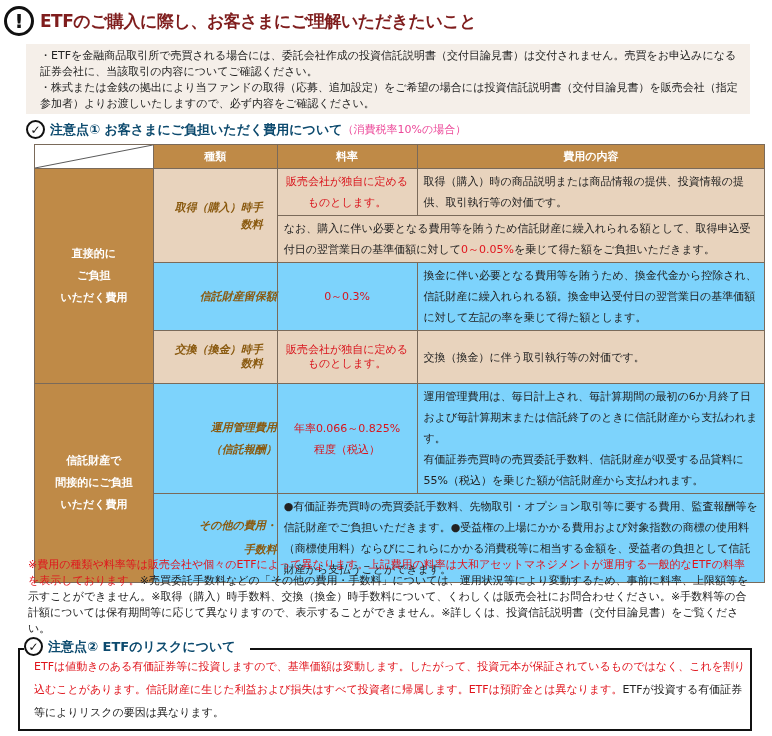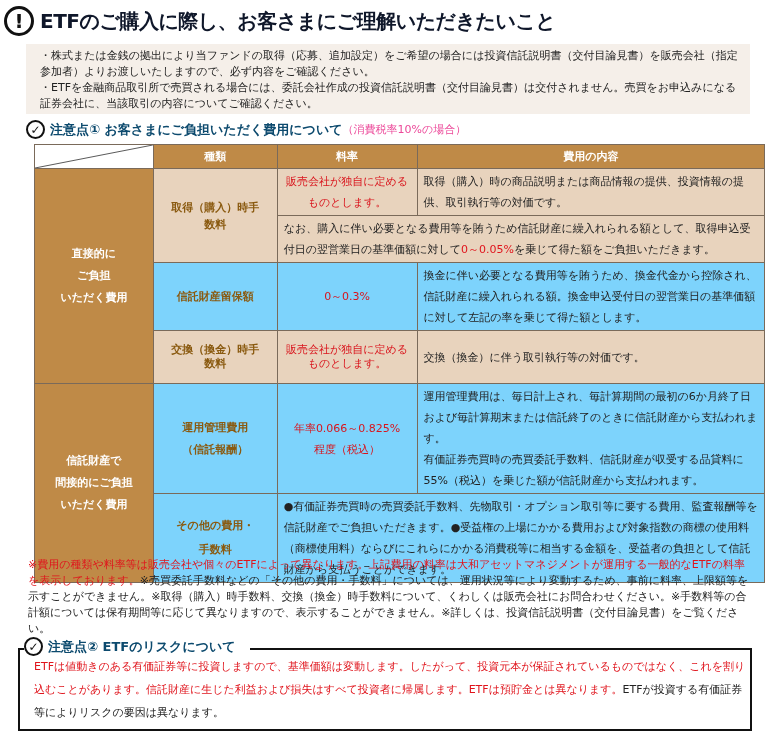--- a/index.html
+++ b/index.html
@@ -1,33 +1,33 @@
 <!DOCTYPE html>
 <html><head>
 <meta charset="utf-8">
 <style>
   * { box-sizing: border-box; margin: 0; padding: 0; }
   body { width: 772px; height: 736px; background: #ffffff; font-family: "DejaVu Sans", "Liberation Sans", sans-serif; color: #222; overflow: hidden; position: relative; }
   .title-row { position: absolute; left: 4px; top: 4px; height: 34px; display: flex; align-items: center; }
   .excl-icon { width: 30px; height: 30px; border: 3px solid #111; border-radius: 50%; display: flex; align-items: center; justify-content: center; font-weight: bold; font-size: 20px; color: #111; margin-right: 6px; line-height: 1; }
-  .main-title { font-size: 20px; font-weight: bold; color: #0f172a; letter-spacing: -0.5px; }
+  .main-title { font-size: 17px; font-weight: bold; color: #7f1d1d; letter-spacing: -0.5px; }
   .intro-box { position: absolute; left: 26px; top: 44px; width: 724px; height: 70px; background: #f5efe9; padding: 4px 8px 4px 14px; font-size: 11px; line-height: 16px; color: #222; }
   .intro-box p { margin: 0; }
   .sec-head { position: absolute; display: flex; align-items: center; }
   .check-icon { width: 19px; height: 19px; border: 2px solid #111; border-radius: 50%; display: flex; align-items: center; justify-content: center; font-size: 12px; font-weight: bold; color: #111; margin-right: 5px; line-height: 1; }
   .sec1 { left: 26px; top: 120px; }
   .sec-title { font-size: 13px; font-weight: bold; color: #0c4a6e; }
   .sec-sub { font-size: 11px; font-weight: normal; color: #ec4899; }
   table.fees { position: absolute; left: 22px; top: 144px; width: 731px; border-collapse: collapse; font-size: 11px; margin-left: 12px; }
   table.fees td, table.fees th { border: 1px solid #7a6a5a; }
   th.hd { background: #bf8a47; color: #fff; font-weight: bold; height: 24px; font-size: 11px; text-align: center; }
   th.corner { background: #fff; position: relative; }
   th.corner svg { position: absolute; left: 0; top: 0; width: 100%; height: 100%; }
   td.group { background: #bf8a47; color: #fff; font-weight: bold; text-align: center; line-height: 22px; font-size: 11px; }
-  td.kind { color: #8a5a10; font-weight: bold; text-align: center; line-height: 17px; }
+  td.kind { color: #8a5a10; font-weight: bold; text-align: right; line-height: 17px; font-style: italic; }
   td.rate { color: #d9141c; text-align: center; line-height: 21px; }
   td.desc { color: #222; line-height: 21px; padding: 2px 6px; }
   .tan { background: #e8d3bd; }
   .white { background: #7dd3fc; }
   .red { color: #e0141c; }
   .note { position: absolute; left: 28px; top: 557px; width: 724px; font-size: 11px; line-height: 16px; color: #222; }
   .note .red { color: #e0141c; }
   .risk-box { position: absolute; left: 18px; top: 648px; width: 734px; height: 83px; border: 2px solid #111; border-top: none; }
   .risk-line { position: absolute; left: 250px; top: 648px; width: 502px; height: 2px; background: #111; }
   .risk-line-left { position: absolute; left: 18px; top: 648px; width: 6px; height: 2px; background: #111; }
@@ -36,22 +36,22 @@
 </style>
 </head>
 <body>
 
 <div class="title-row">
   <div class="excl-icon">!</div>
   <div class="main-title">ETFのご購入に際し、お客さまにご理解いただきたいこと</div>
 </div>
 
 <div class="intro-box">
+  <p>・ETFを金融商品取引所で売買される場合には、委託会社作成の投資信託説明書（交付目論見書）は交付されません。売買をお申込みになる証券会社に、当該取引の内容についてご確認ください。</p>
   <p>・株式または金銭の拠出により当ファンドの取得（応募、追加設定）をご希望の場合には投資信託説明書（交付目論見書）を販売会社（指定参加者）よりお渡しいたしますので、必ず内容をご確認ください。</p>
-  <p>・ETFを金融商品取引所で売買される場合には、委託会社作成の投資信託説明書（交付目論見書）は交付されません。売買をお申込みになる証券会社に、当該取引の内容についてご確認ください。</p>
 </div>
 
 <div class="sec-head sec1">
   <div class="check-icon">✓</div>
   <span class="sec-title">注意点① お客さまにご負担いただく費用について</span>
   <span class="sec-sub">（消費税率10%の場合）</span>
 </div>
 
 <table class="fees">
   <colgroup>

